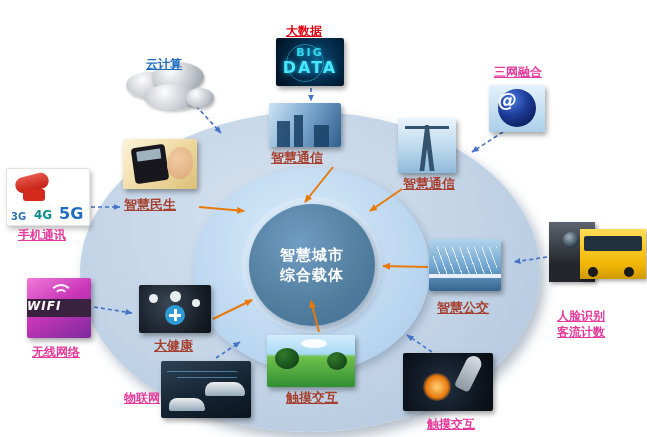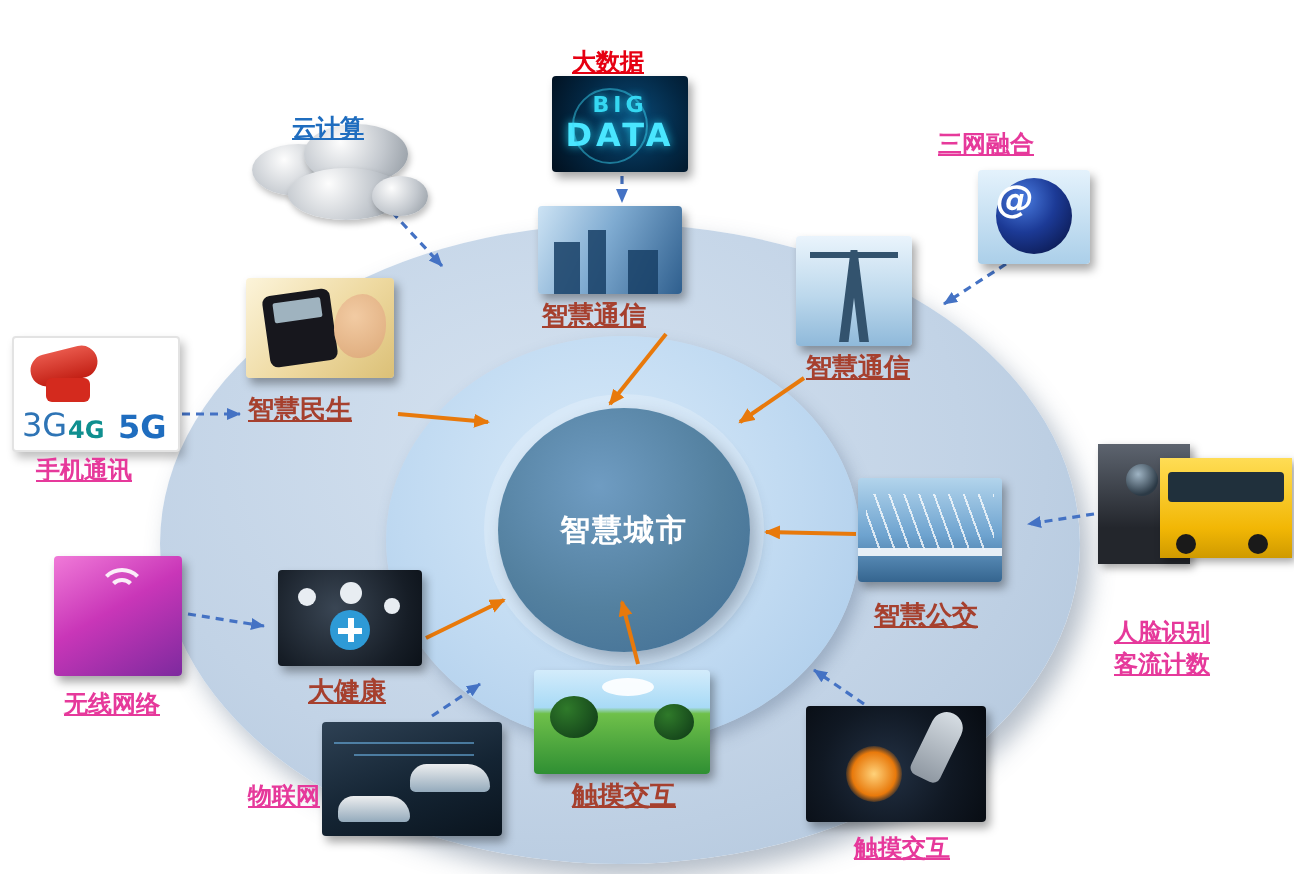--- a/index.html
+++ b/index.html
@@ -61,21 +61,21 @@
   .bl3{right:12px;bottom:0;width:15px;height:22px;}
   
   .img--comm{left:398px;top:118px;width:58px;height:55px;background:linear-gradient(#eaf4fc 0%,#bcd8ec 55%,#8fb9da 100%);}
   .pylon{left:50%;bottom:2px;width:34px;height:46px;transform:translateX(-50%);background:#33536e;
     clip-path:polygon(45% 0,55% 0,72% 100%,58% 100%,50% 52%,42% 100%,28% 100%);}
   .arm{left:50%;top:8px;width:44px;height:3px;background:#33536e;transform:translateX(-50%);}
   
   .img--mobile{left:6px;top:168px;width:82px;height:56px;background:#fff;border:1px solid #e3e3e3;box-shadow:2px 3px 5px rgba(0,0,0,.25);}
   .handset{left:8px;top:6px;width:34px;height:16px;background:linear-gradient(#e8574a,#c21f14);border-radius:9px;transform:rotate(-14deg);}
   .hs-base{left:16px;top:20px;width:22px;height:12px;background:#d42a1e;border-radius:3px;}
-  .g3{left:4px;bottom:3px;color:#2e74b5;font-size:16px;font-weight:normal;}
+  .g3{left:4px;bottom:3px;color:#2e74b5;font-size:10px;font-weight:bold;}
   .g4{left:27px;bottom:3px;color:#0f8f8f;font-size:12px;font-weight:bold;}
   .g5{left:52px;bottom:2px;color:#1f6dbf;font-size:16px;font-weight:bold;}
   
   .img--live{left:123px;top:139px;width:74px;height:50px;background:linear-gradient(135deg,#fcf4da 0%,#eed9a0 55%,#dbc077 100%);}
   .pos{left:10px;top:7px;width:34px;height:36px;background:#17171d;border-radius:4px;transform:rotate(-8deg);}
   .pos-screen{left:5px;top:4px;width:24px;height:10px;background:#9fb3bf;border-radius:1px;}
   .hand{right:4px;top:8px;width:26px;height:32px;background:radial-gradient(circle at 40% 35%, #f2cba3, #dca878);border-radius:55% 45% 50% 45%;}
   
   .img--face{left:549px;top:222px;width:97px;height:62px;background:transparent;box-shadow:none;overflow:visible;}
   .cam{left:0;top:0;width:46px;height:60px;background:linear-gradient(#5d646f 0%,#23262c 70%);box-shadow:2px 2px 4px rgba(0,0,0,.35);}
@@ -130,20 +130,21 @@
 </style>
 </head>
 <body>
 
 <div class="stage">
 
   <div class="ellipse-outer"></div>
   <div class="ellipse-mid"></div>
   <div class="circle-center">
     <span>智慧城市</span>
+    <span>综合载体</span>
   </div>
 
   <svg class="arrows" width="647" height="437" viewBox="0 0 647 437">
     <defs>
       <marker id="ab" markerWidth="9" markerHeight="8" refX="6.5" refY="3" orient="auto" markerUnits="userSpaceOnUse">
         <path d="M0,0 L7,3 L0,6 Z" fill="#4472c4"></path>
       </marker>
       <marker id="ao" markerWidth="10" markerHeight="9" refX="7" refY="3.5" orient="auto" markerUnits="userSpaceOnUse">
         <path d="M0,0 L8,3.5 L0,7 Z" fill="#e8790b"></path>
       </marker>
@@ -173,21 +174,21 @@
   </div>
   <div class="lbl lbl-blue" style="left:146px;top:56px;">云计算</div>
 
   <div class="lbl lbl-red" style="left:286px;top:23px;">大数据</div>
   <div class="img img--bigdata">
     <i class="bd-ring"></i>
     <span class="bd1">BIG</span>
     <span class="bd2">DATA</span>
   </div>
 
-  <div class="lbl lbl-mag" style="left:469px;top:64px;">三网融合</div>
+  <div class="lbl lbl-mag" style="left:494px;top:64px;">三网融合</div>
   <div class="img img--at">
     <i class="at-sphere"><span>@</span></i>
   </div>
 
   <div class="img img--police">
     <i class="bld bl1"></i>
     <i class="bld bl2"></i>
     <i class="bld bl3"></i>
   </div>
   <div class="lbl lbl-dark" style="left:271px;top:149px;">智慧通信</div>
@@ -232,20 +233,21 @@
 
   <div class="img img--transit">
     <i class="cables"></i>
     <i class="deck"></i>
   </div>
   <div class="lbl lbl-dark" style="left:437px;top:299px;">智慧公交</div>
 
   <div class="img img--wifi">
     <i class="arc a1"></i>
     <i class="arc a2"></i>
+    <i class="wifi-band"><span>WIFI</span></i>
   </div>
   <div class="lbl lbl-mag" style="left:32px;top:344px;">无线网络</div>
 
   <div class="img img--health">
     <i class="hc h1"></i>
     <i class="hc h2"></i>
     <i class="hc h3"></i>
     <i class="cross-circle">
       <i class="bar-h"></i>
       <i class="bar-v"></i>

